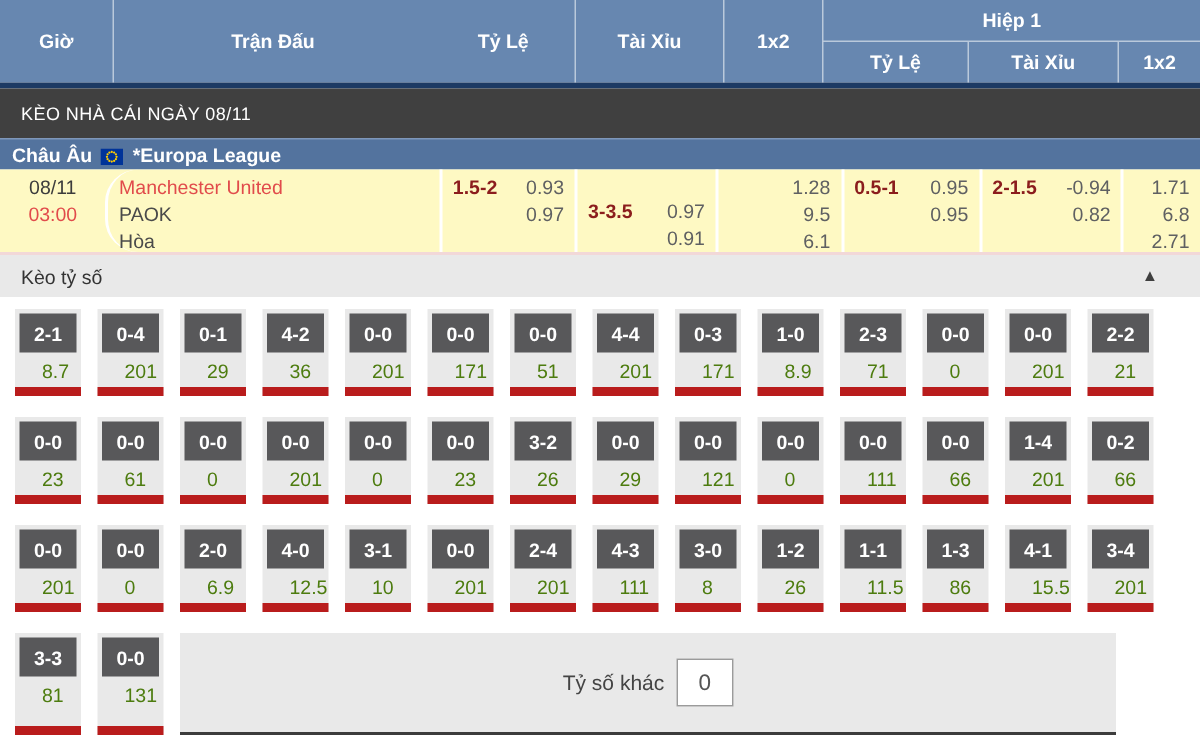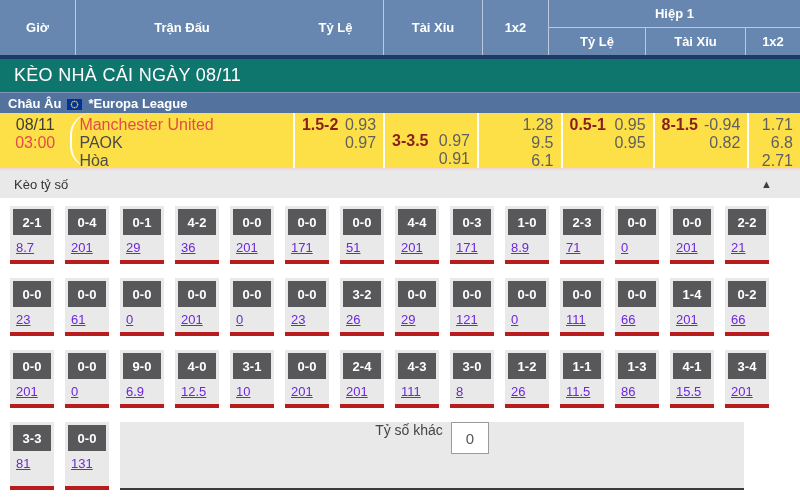--- a/index.html
+++ b/index.html
@@ -18,28 +18,28 @@
   .oh-group-title { height:28px; display:flex; align-items:center; justify-content:center; border-bottom:1px solid rgba(255,255,255,.55); border-left:1px solid rgba(255,255,255,.55); }
   .oh-subrow { display:flex; flex:1; }
   .oh-sub { display:flex; align-items:center; justify-content:center; border-left:1px solid rgba(255,255,255,.55); }
   .oh-sub:first-child { border-left:none; }
   .sub-w1 { width:95px; } .sub-w2 { width:99px; } .sub-w3 { width:66px; }
   .sub-h1 { width:97px; } .sub-h2 { width:100px; } .sub-h3 { width:55px; }
   .oh-group-half .oh-subrow .oh-sub:first-child { border-left:1px solid rgba(255,255,255,.55); }
   .header-navy { height:4px; background:#1c3a64; }
 
   
-  .title-bar { height:33px; background:#0f766e; color:#fff; display:flex; align-items:center; padding-left:14px; font-size:18px; letter-spacing:.3px; }
+  .title-bar { height:33px; background:#404040; color:#fff; display:flex; align-items:center; padding-left:14px; font-size:12px; letter-spacing:.3px; }
 
   
   .league-row { height:21px; background:#53739e; color:#fff; display:flex; align-items:center; gap:6px; padding-left:8px; font-size:13px; font-weight:bold; border-top:1px solid #7e97ba; }
   .eu-flag { width:15px; height:11px; display:inline-block; }
 
   
-  .match-row { display:flex; height:55px; background:#fde047; font-size:16px; color:#4a4a4a; }
+  .match-row { display:flex; height:55px; background:#fef9c3; font-size:13px; color:#4a4a4a; }
   .mr-col { padding-top:3px; border-left:2px solid #fff; }
   .mr-col:first-child { border-left:none; }
   .mr-time { width:75px; text-align:center; line-height:18px; }
   .mr-time .date { color:#3c3c3c; }
   .mr-time .time { color:#e14b4b; }
   .mr-match { width:213px; padding-left:7px; line-height:18px;border-radius:22px; }
   .team-home { color:#e14b4b; }
   .odds-cell { display:flex; flex-direction:column; padding:3px 7px 0 7px; line-height:18px; }
   .oc-w1 { width:95px;margin-left:22px; } .oc-w2 { width:99px;justify-content:flex-end; } .oc-w3 { width:88px; }
   .oc-h1 { width:97px; } .oc-h2 { width:100px; } .oc-h3 { width:55px; }
@@ -50,25 +50,25 @@
   .x12-cell div { color:#5f6062; }
 
   
   .pink-sep { height:2px; background:#f2d8d8; }
   .score-bar { height:28px; background:#e9e9e9; display:flex; align-items:center; padding:0 28px 0 14px; font-size:13px; color:#333; cursor:pointer; }
   .score-bar .arrow { margin-left:auto; font-size:11px; color:#3f3f3f; }
 
   
   .score-area { padding:8px 0 0 10px; background:#fff; }
   .score-row { display:grid; grid-template-columns:repeat(14,44px); column-gap:11px; margin-bottom:14px; }
-  .score-cell { background:#e9e9e9; height:58px; border-bottom:4px solid #b91c1c; }
+  .score-cell { background:#e9e9e9; height:58px; border-bottom:6px solid #b91c1c; }
   .score-row-last .score-cell { height:68px; }
   .score-chip { margin:3px 3px 0 3px; height:26px; background:#58585a; color:#fff; font-weight:bold; font-size:13px; display:flex; align-items:center; justify-content:center; cursor:pointer; }
-  .score-odds { margin:5px 0 0 6px; font-size:13px; color:#6d28d9;text-decoration:underline; }
-  .other-cell { grid-column:3 / 15; margin-right:25px; background:#e9e9e9; border-bottom:2px solid #3c3c3c; height:68px; display:flex; justify-content:center; gap:8px; font-size:14px; color:#444; }
+  .score-odds { margin:5px 0 0 18px; font-size:13px; color:#4d7c0f; }
+  .other-cell { grid-column:3 / 15; margin-right:25px; background:#e9e9e9; border-bottom:2px solid #3c3c3c; height:68px; display:flex; align-items:center; justify-content:center; gap:8px; font-size:14px; color:#444; }
   .other-box { width:38px; height:32px; background:#fff; border:1px solid #9b9b9b; text-align:center; font-size:15px; color:#555; font-family:"Liberation Sans", sans-serif; }
 </style>
 </head>
 <body>
 
 <div class="page">
 
   <div class="odds-header">
     <div class="oh-col oh-time">Giờ</div>
     <div class="oh-col oh-match">Trận Đấu</div>
@@ -153,21 +153,21 @@
       <div class="oc-line">
         <span class="hcp">0.5-1</span>
         <span class="oddval">0.95</span>
       </div>
       <div class="oc-line">
         <span class="oddval">0.95</span>
       </div>
     </div>
     <div class="mr-col odds-cell oc-h2">
       <div class="oc-line">
-        <span class="hcp">8-1.5</span>
+        <span class="hcp">2-1.5</span>
         <span class="oddval">-0.94</span>
       </div>
       <div class="oc-line">
         <span class="oddval">0.82</span>
       </div>
     </div>
     <div class="mr-col odds-cell oc-h3 x12-cell">
       <div>1.71</div>
       <div>6.8</div>
       <div>2.71</div>
@@ -301,21 +301,21 @@
         <div class="score-row">
           <div class="score-cell">
             <div class="score-chip">0-0</div>
             <div class="score-odds">201</div>
           </div>
           <div class="score-cell">
             <div class="score-chip">0-0</div>
             <div class="score-odds">0</div>
           </div>
           <div class="score-cell">
-            <div class="score-chip">9-0</div>
+            <div class="score-chip">2-0</div>
             <div class="score-odds">6.9</div>
           </div>
           <div class="score-cell">
             <div class="score-chip">4-0</div>
             <div class="score-odds">12.5</div>
           </div>
           <div class="score-cell">
             <div class="score-chip">3-1</div>
             <div class="score-odds">10</div>
           </div>

